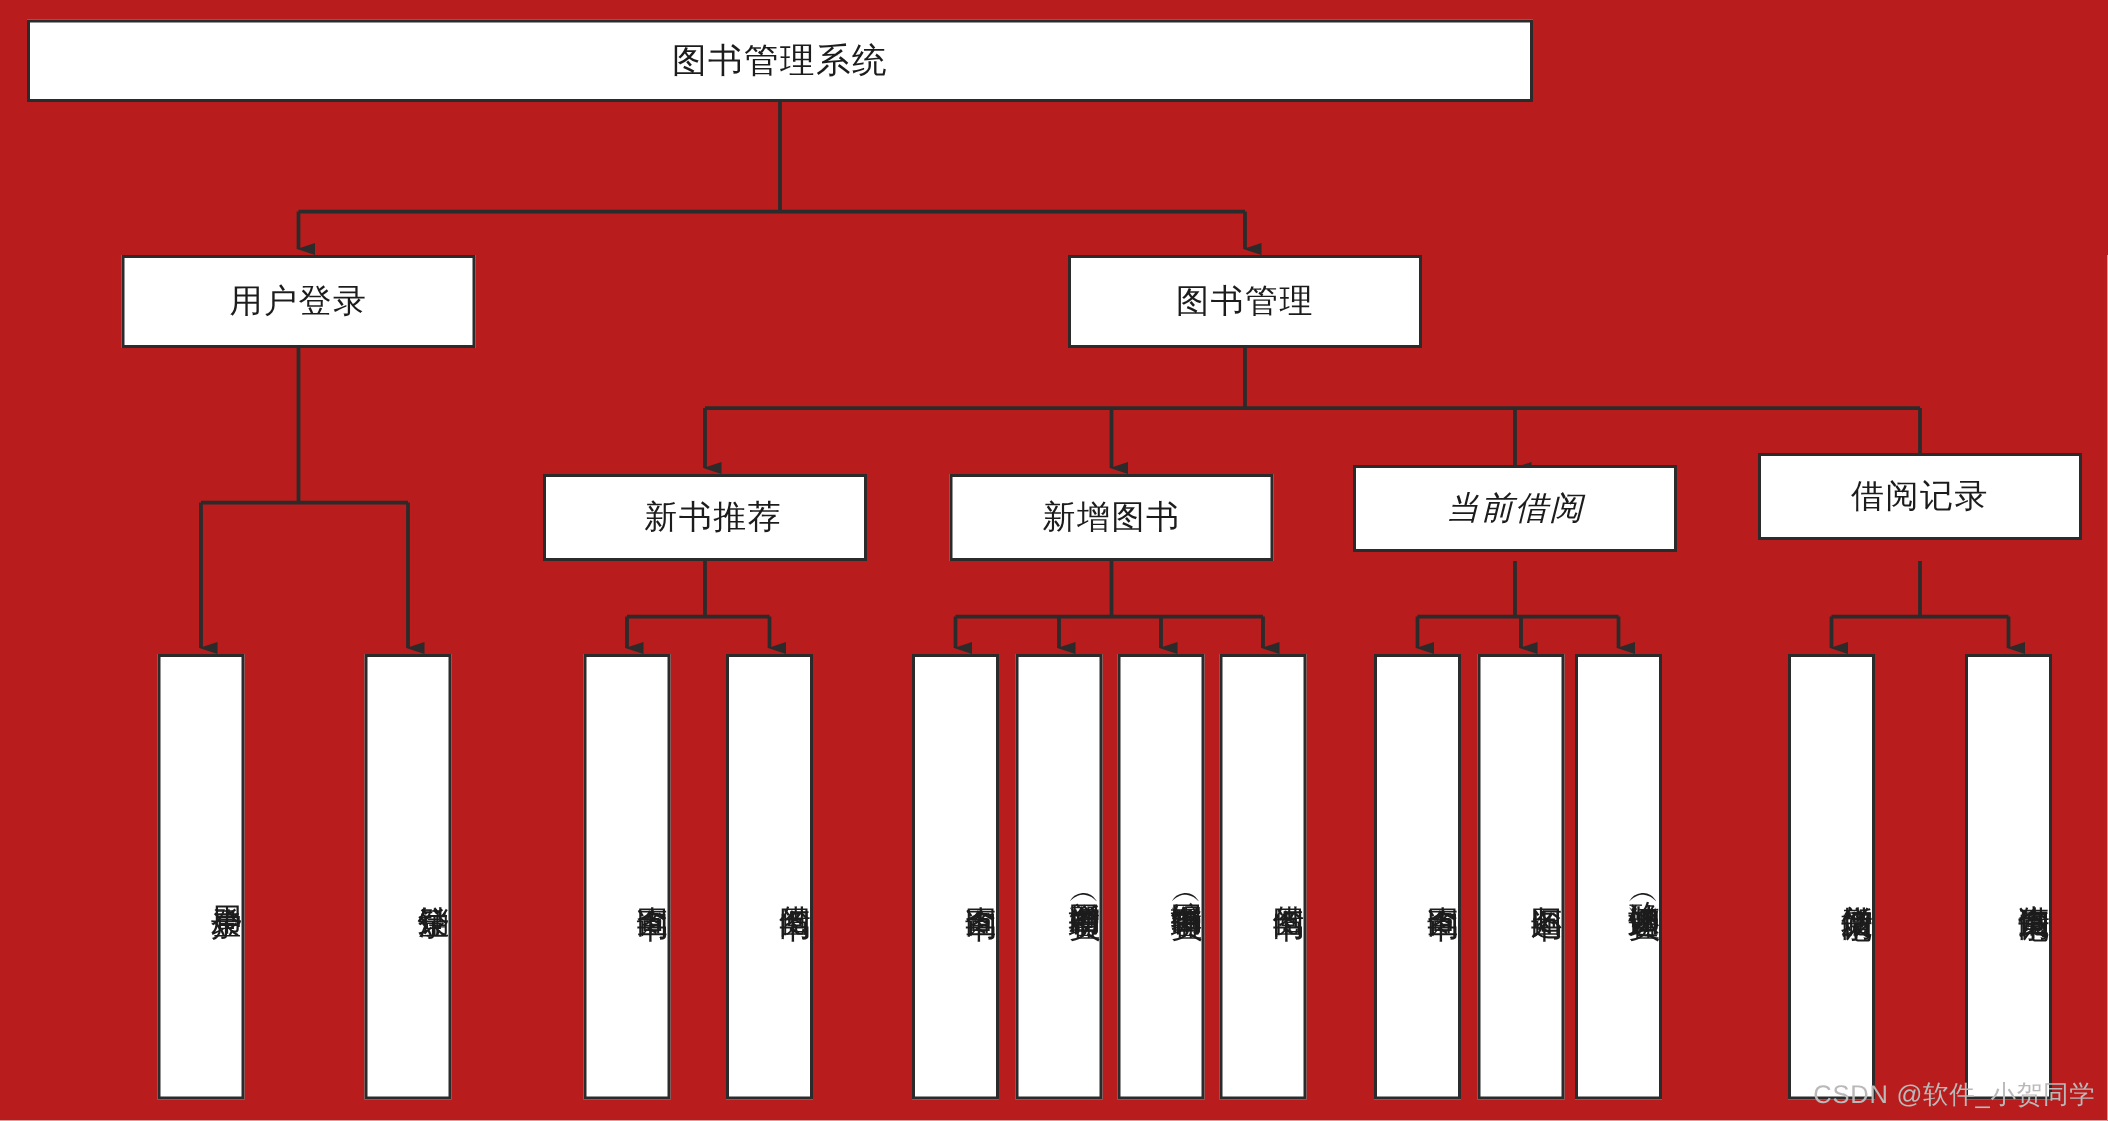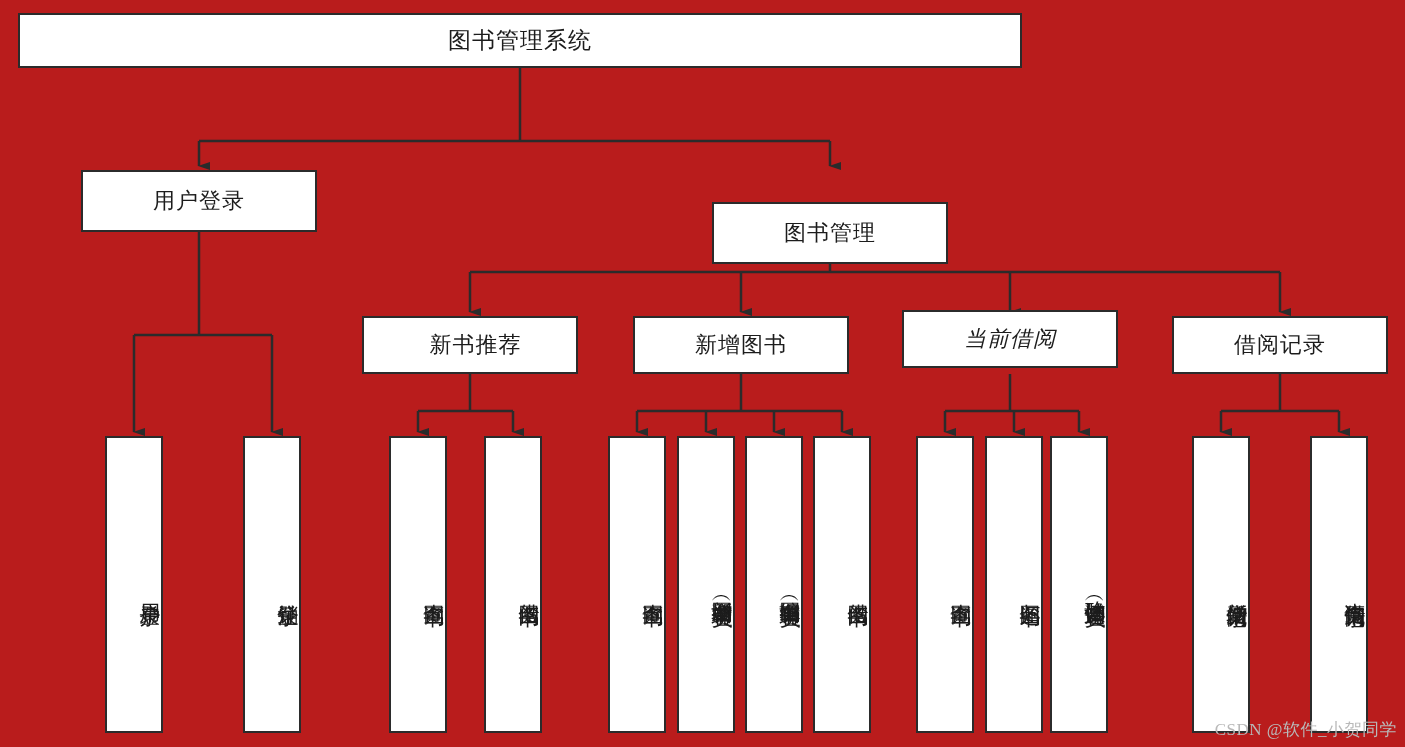--- a/index.html
+++ b/index.html
@@ -58,21 +58,20 @@
     white-space: nowrap;
   }
   .watermark {
     position: absolute;
     right: 8px;
     bottom: 6px;
     font-size: 17px;
     color: #b9b9b9;
     letter-spacing: 0.5px;
     white-space: nowrap;
-    font-family: Liberation Serif, serif;
   }
 </style>
 </head>
 <body>
 
 <div id="canvas">
 
   <svg id="wires" xmlns="http://www.w3.org/2000/svg">
     <defs>
       <marker id="arw" markerWidth="10" markerHeight="12" refX="4" refY="11" orient="auto" markerUnits="userSpaceOnUse">
@@ -116,33 +115,33 @@
       </g>
   </svg>
 
   <div id="nodes-layer">
       <div class="node root horizontal" style="left: 18px; top: 13px; width: 1004px; height: 55px;">
         <span>图书管理系统</span>
       </div>
       <div class="node horizontal" style="left: 81px; top: 170px; width: 236px; height: 62px;">
         <span>用户登录</span>
       </div>
-      <div class="node horizontal" style="left: 712px; top: 170px; width: 236px; height: 62px; margin-top: 32px;">
+      <div class="node horizontal" style="left: 712px; top: 170px; width: 236px; height: 62px;">
         <span>图书管理</span>
       </div>
       <div class="node horizontal" style="left: 362px; top: 316px; width: 216px; height: 58px; padding-left: 11px;">
         <span>新书推荐</span>
       </div>
       <div class="node horizontal" style="left: 633px; top: 316px; width: 216px; height: 58px;">
         <span>新增图书</span>
       </div>
       <div class="node horizontal" style="left: 902px; top: 310px; width: 216px; height: 58px; font-style: italic;">
         <span>当前借阅</span>
       </div>
-      <div class="node horizontal" style="left: 1172px; top: 316px; width: 216px; height: 58px;">
+      <div class="node horizontal" style="left: 1172px; top: 302px; width: 216px; height: 58px;">
         <span>借阅记录</span>
       </div>
       <div class="node leaf" style="left: 105px; top: 436px; width: 58px; height: 297px;">
         <span class="vtext">用户登录</span>
       </div>
       <div class="node leaf" style="left: 243px; top: 436px; width: 58px; height: 297px;">
         <span class="vtext">注销登录</span>
       </div>
       <div class="node leaf" style="left: 389px; top: 436px; width: 58px; height: 297px;">
         <span class="vtext">查询图书</span>

